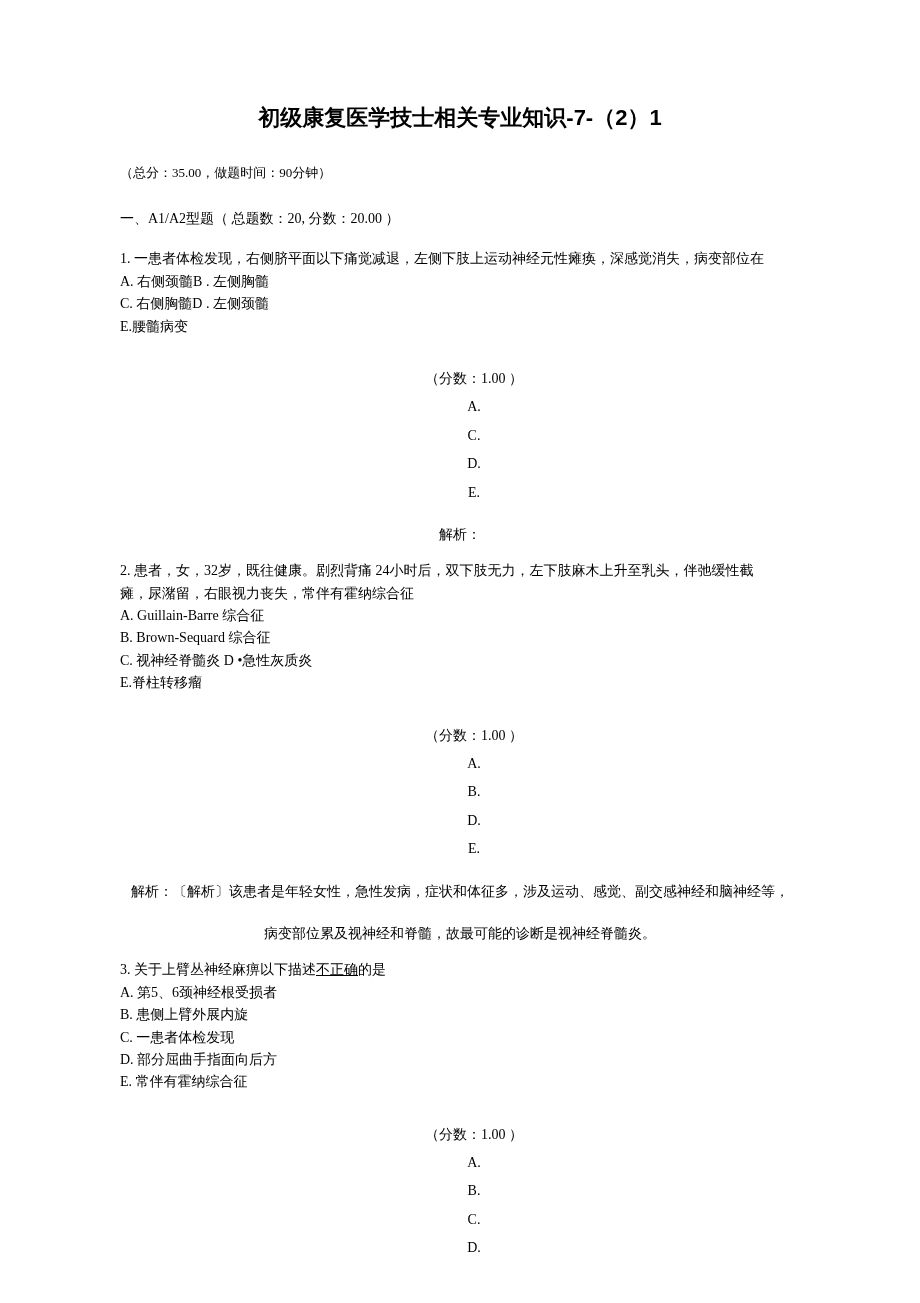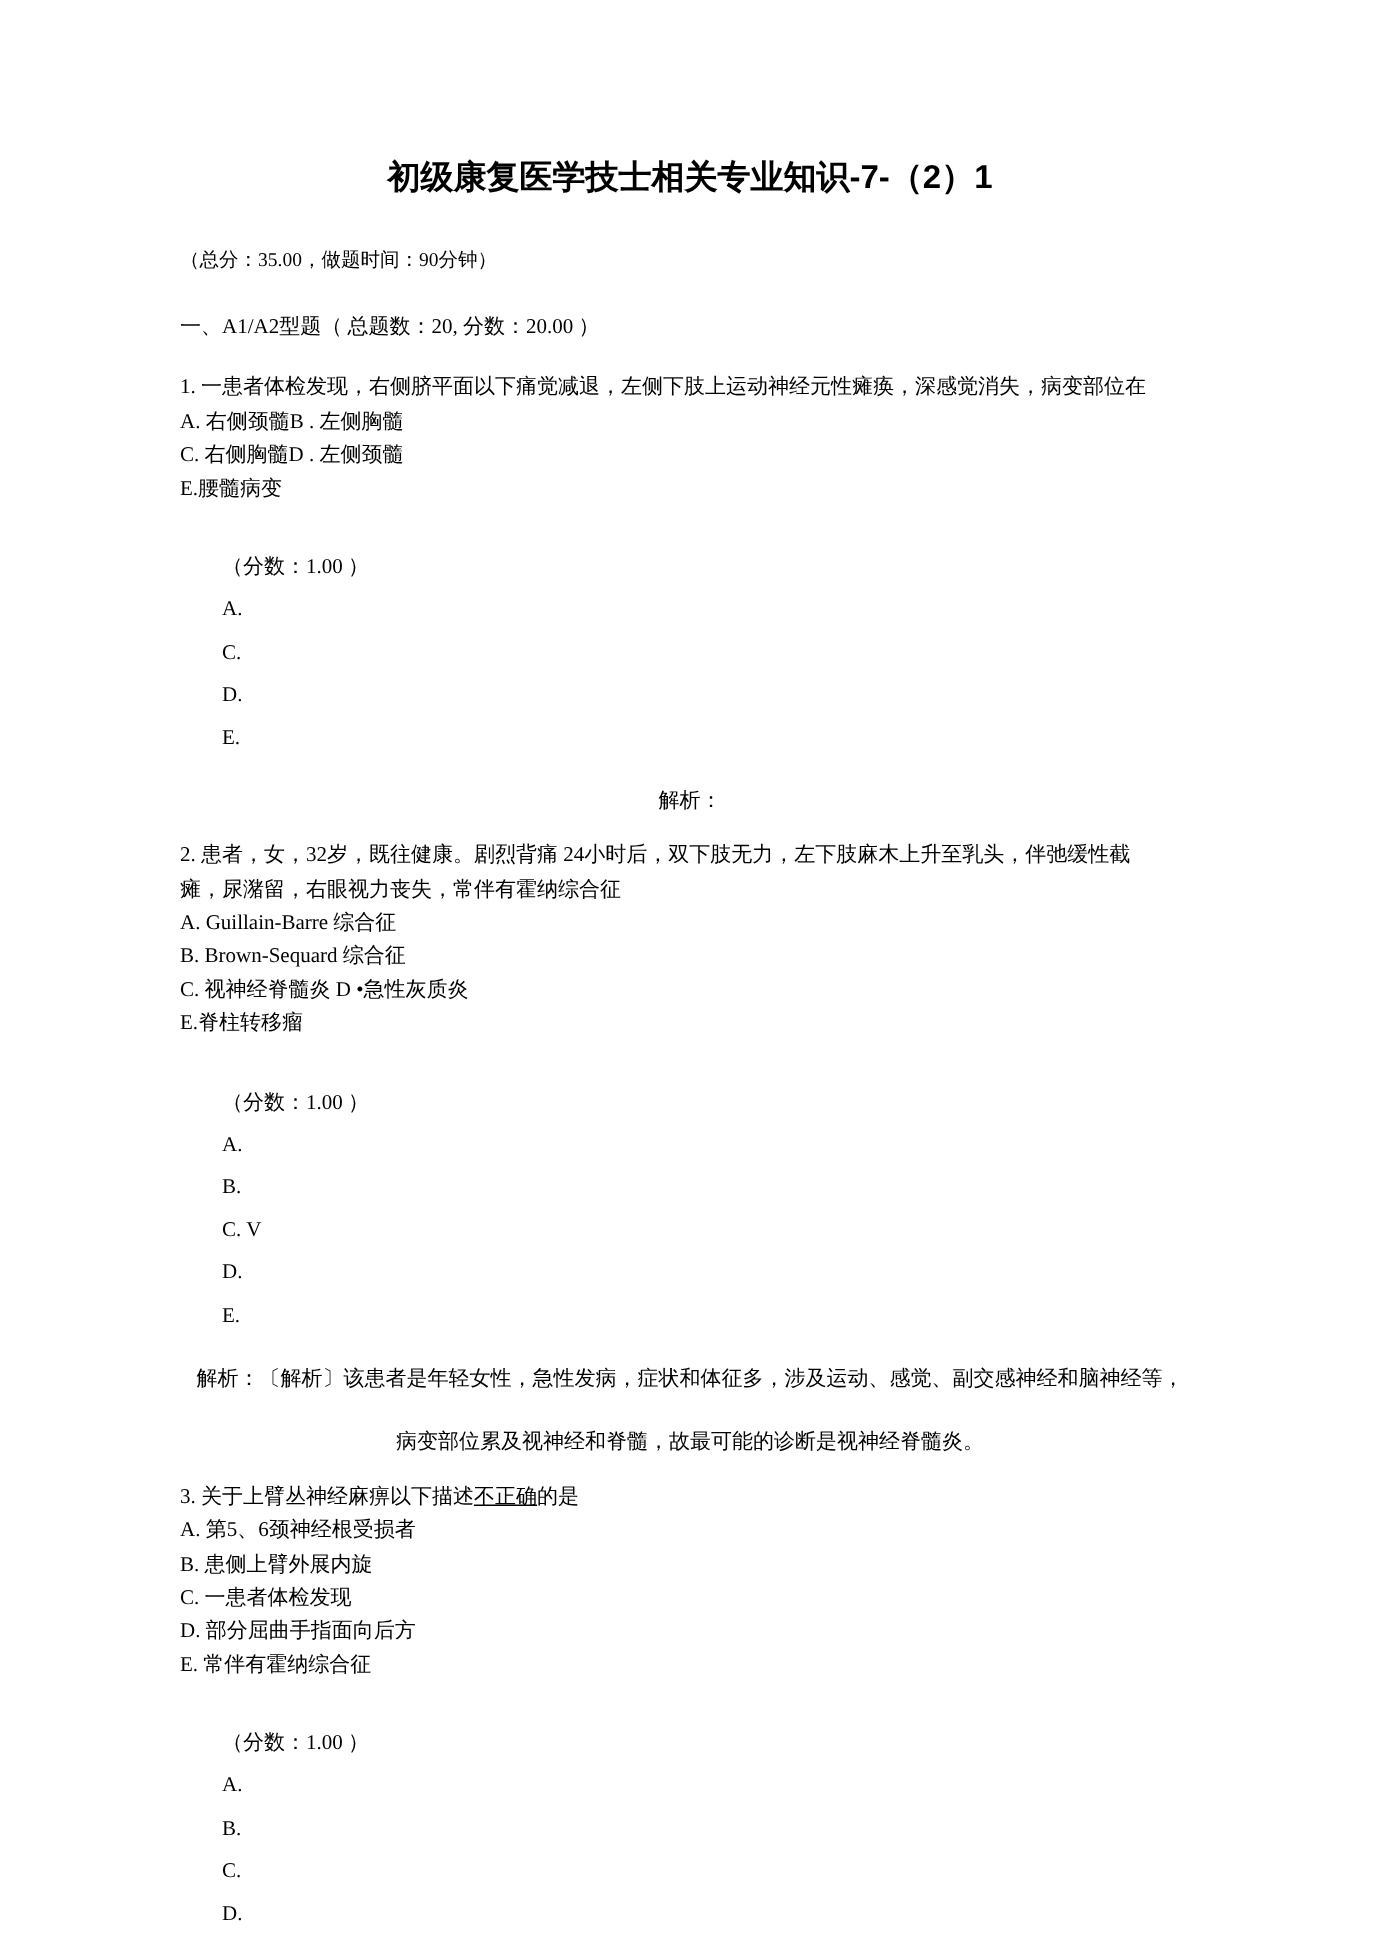--- a/index.html
+++ b/index.html
@@ -28,20 +28,21 @@
   .section-head {
     font-size: 14px;
     margin-bottom: 18px;
   }
   .q-stem, .q-opt, .q-analysis {
     font-size: 14px;
     margin: 0;
   }
   .score-block {
     margin: 30px 0 0 28px;
+    text-align: center;
   }
   .score-block p {
     margin: 0 0 6px 0;
   }
   .ans-row {
     margin: 0 0 6px 0;
   }
   .analysis {
     margin-top: 20px;
     text-align: center;
@@ -75,21 +76,20 @@
 <p class="q-stem">瘫，尿潴留，右眼视力丧失，常伴有霍纳综合征</p>
 <p class="q-opt">A.  Guillain-Barre 综合征</p>
 <p class="q-opt">B.  Brown-Sequard 综合征</p>
 <p class="q-opt">C.  视神经脊髓炎  D •急性灰质炎</p>
 <p class="q-opt">E.脊柱转移瘤</p>
 
 <div class="score-block">
   <p>（分数：1.00 ）</p>
   <p class="ans-row">A.</p>
   <p class="ans-row">B.</p>
-  <p class="ans-row">C.    V</p>
   <p class="ans-row">D.</p>
   <p class="ans-row">E.</p>
 </div>
 <p class="analysis">解析：〔解析〕该患者是年轻女性，急性发病，症状和体征多，涉及运动、感觉、副交感神经和脑神经等，</p>
 <p class="analysis">病变部位累及视神经和脊髓，故最可能的诊断是视神经脊髓炎。</p>
 
 <p class="q-stem">
   <span>3.  关于上臂丛神经麻痹以下描述</span><u>不正确</u><span>的是</span>
 </p>
 <p class="q-opt">A.  第5、6颈神经根受损者</p>

